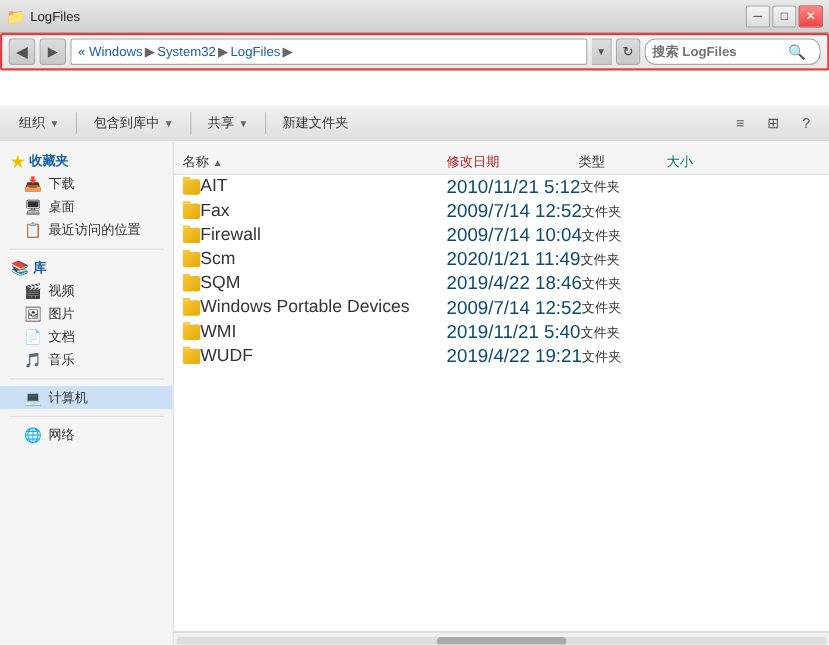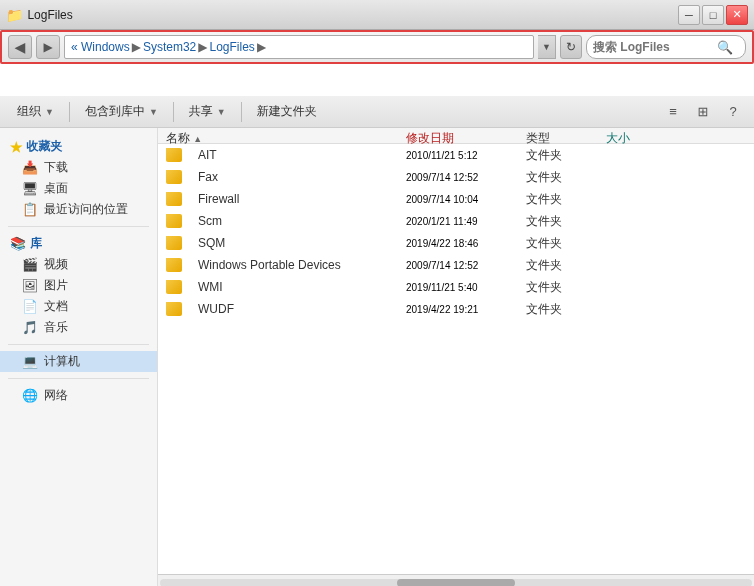--- a/index.html
+++ b/index.html
@@ -218,25 +218,25 @@
 
     
     .content-area {
       flex: 1;
       display: flex;
       flex-direction: column;
       overflow: hidden;
     }
     .content-header {
       display: flex;
-      align-items: flex-start;
+      align-items: flex-end;
       padding: 2px 8px;
       background: #f5f5f5;
       border-bottom: 1px solid #ddd;
-      height: 16px;
+      height: 31px;
     }
     .col-name { flex: 0 0 240px; font-size: 12px; color: #333; cursor: pointer; }
     .col-date { flex: 0 0 120px; font-size: 12px; color: #b91c1c; cursor: pointer; }
     .col-type { flex: 0 0 80px; font-size: 12px; color: #333; cursor: pointer; }
     .col-size { flex: 0 0 80px; font-size: 12px; color: #0f766e; cursor: pointer; }
     .col-header-arrow { font-size: 9px; color: #666; }
 
     .file-list {
       flex: 1;
       overflow-y: auto;
@@ -245,43 +245,43 @@
     }
     .file-row {
       display: flex;
       align-items: center;
       padding: 2px 8px;
       height: 22px;
       cursor: pointer;
     }
     .file-cell-name {
       flex: 0 0 240px;
-      display: flex; align-items: center; gap: 16px;
-      font-size: 12px; color: #333;
+      display: flex; align-items: center; gap: 0;
+      font-size: 16px; color: #333;
       white-space: nowrap; overflow: hidden; text-overflow: ellipsis;
     }
     .file-folder-icon {
       width: 16px; height: 14px;
       background: linear-gradient(135deg, #f5c842 0%, #e8a800 100%);
       border-radius: 0 2px 2px 2px;
       position: relative;
       display: inline-block;
       flex-shrink: 0;
     }
     .file-folder-icon::before {
       content: '';
       position: absolute;
       top: -3px; left: 0;
       width: 7px; height: 3px;
       background: #f5c842;
       border-radius: 2px 2px 0 0;
     }
     .file-cell-date {
       flex: 0 0 120px;
-      font-size: 10px; color: #000000;
+      font-size: 17px; color: #0c4a6e;
       white-space: nowrap;
     }
     .file-cell-type {
       flex: 0 0 80px;
       font-size: 12px; color: #333;
       white-space: nowrap;
     }
     .file-cell-size {
       flex: 0 0 80px;
       font-size: 12px; color: #333;

